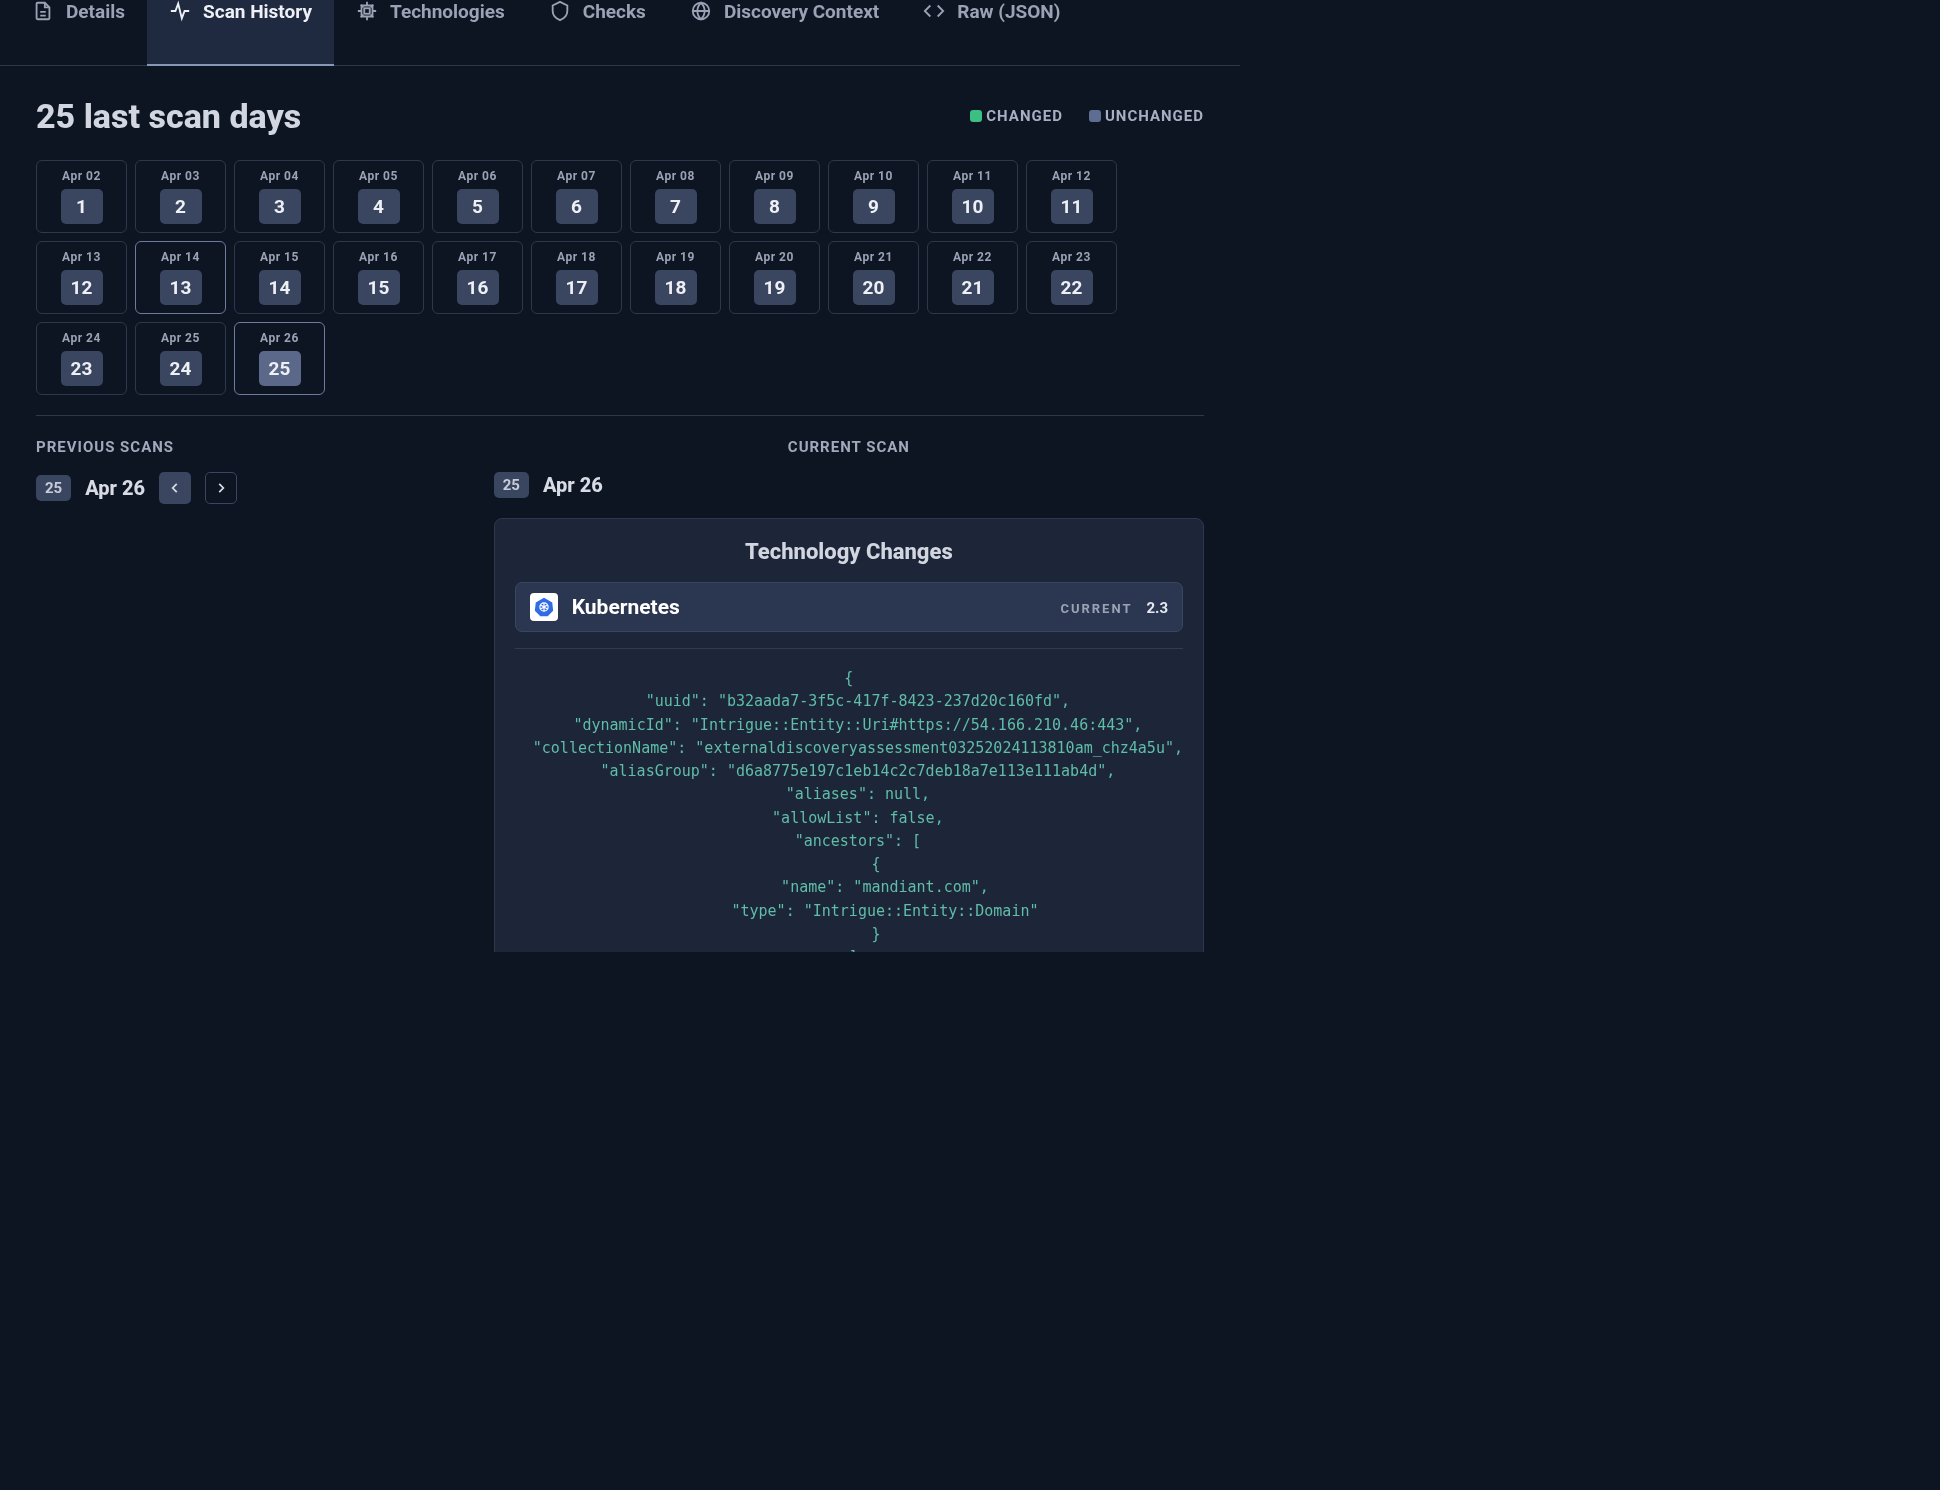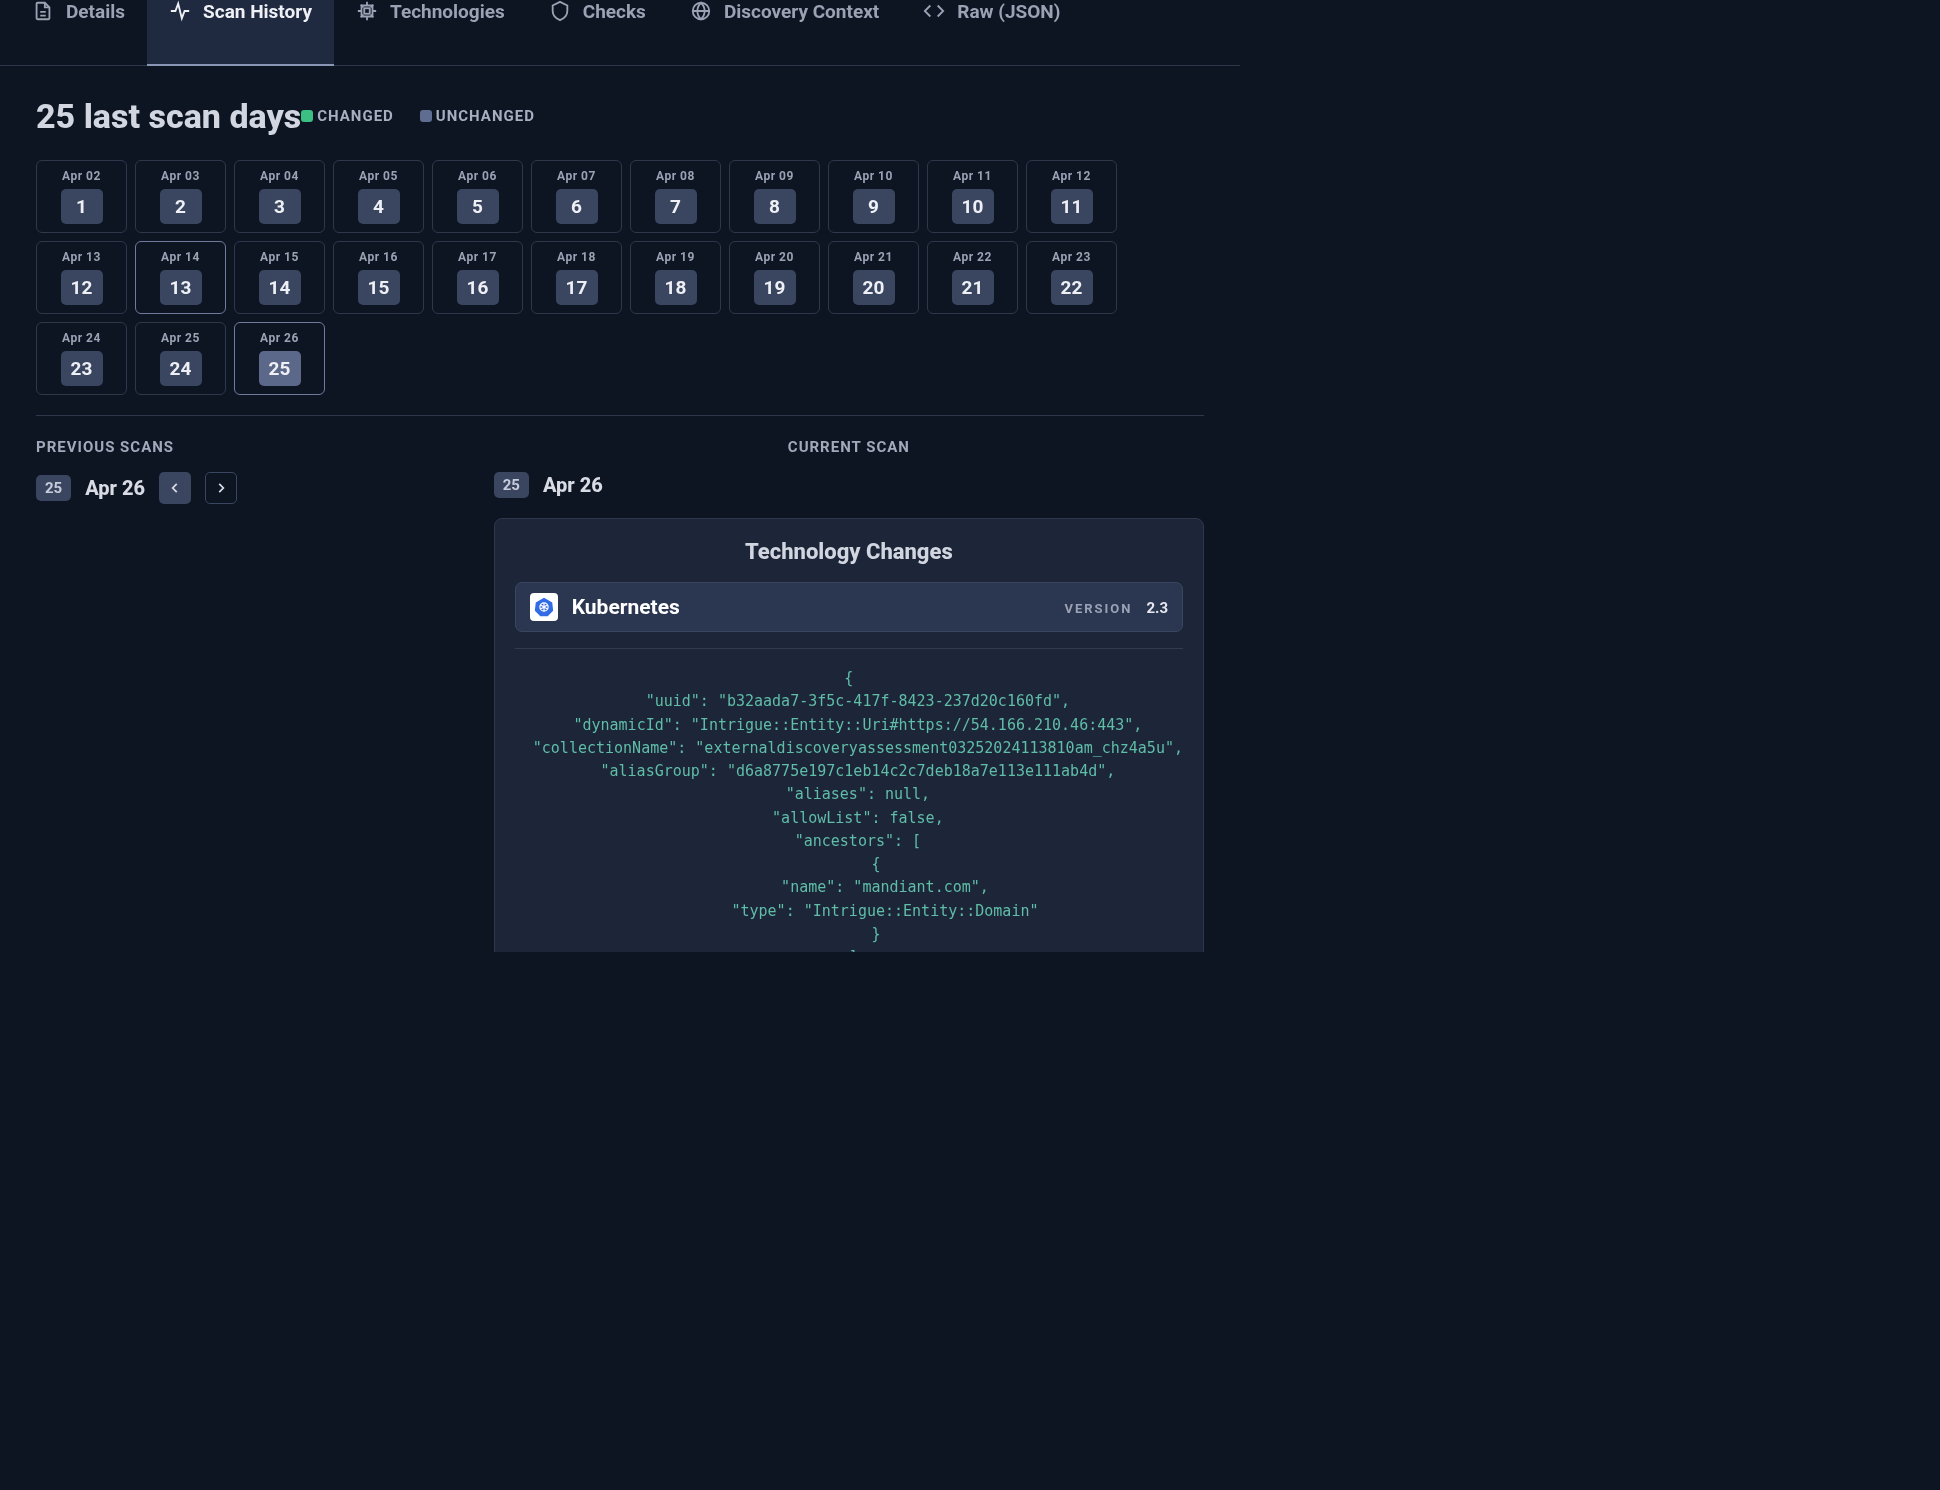--- a/index.html
+++ b/index.html
@@ -33,20 +33,21 @@
     background: #1f2a40;
     color: #eef0f5;
     border-bottom: 2px solid #8a96b5;
   }
   .tab svg { width: 22px; height: 22px; stroke: currentColor; fill: none; stroke-width: 2; }
   .content {
     padding: 30px 36px;
   }
   .heading-row {
     display: flex;
+    justify-content: space-between;
     align-items: center;
     margin-bottom: 24px;
   }
   .heading {
     font-size: 34px;
     font-weight: 800;
     color: #d2d6e0;
   }
   .legend {
     display: flex;
@@ -317,21 +318,21 @@
             <span class="tech-icon">
               <svg viewBox="0 0 24 24">
                   <polygon points="12,2 21,7 22,16 16,22 8,22 2,16 3,7" fill="#326ce5"></polygon>
                   <circle cx="12" cy="12" r="4.5" fill="none" stroke="#fff" stroke-width="1.3"></circle>
                   <path d="M12 7.5v9M7.8 9.5l8.4 5M7.8 14.5l8.4-5" stroke="#fff" stroke-width="1.3"></path>
                 </svg>
             </span>
             <span class="tech-name">Kubernetes</span>
           </div>
           <div>
-            <span class="tech-ver-label">VERSION</span>
+            <span class="tech-ver-label">CURRENT</span>
             <span class="tech-ver">2.3</span>
           </div>
         </div>
         <hr class="inner-divider">
         <div class="json-block">{
   "uuid": "b32aada7-3f5c-417f-8423-237d20c160fd",
   "dynamicId": "Intrigue::Entity::Uri#https://54.166.210.46:443",
   "collectionName": "externaldiscoveryassessment03252024113810am_chz4a5u",
   "aliasGroup": "d6a8775e197c1eb14c2c7deb18a7e113e111ab4d",
   "aliases": null,

